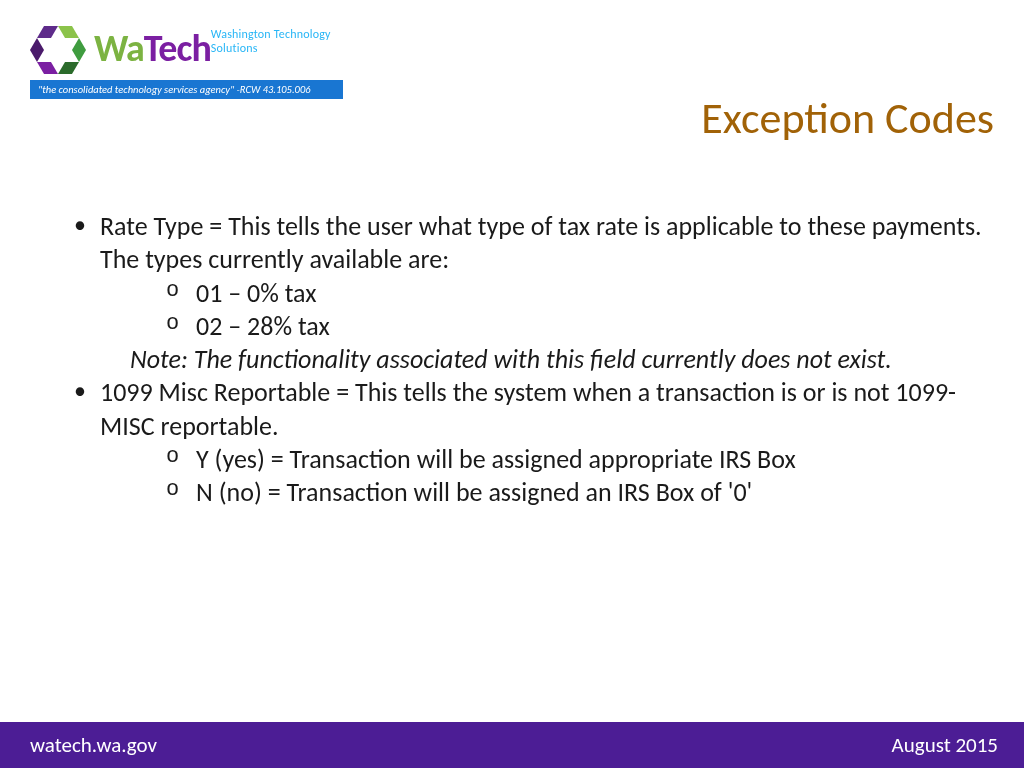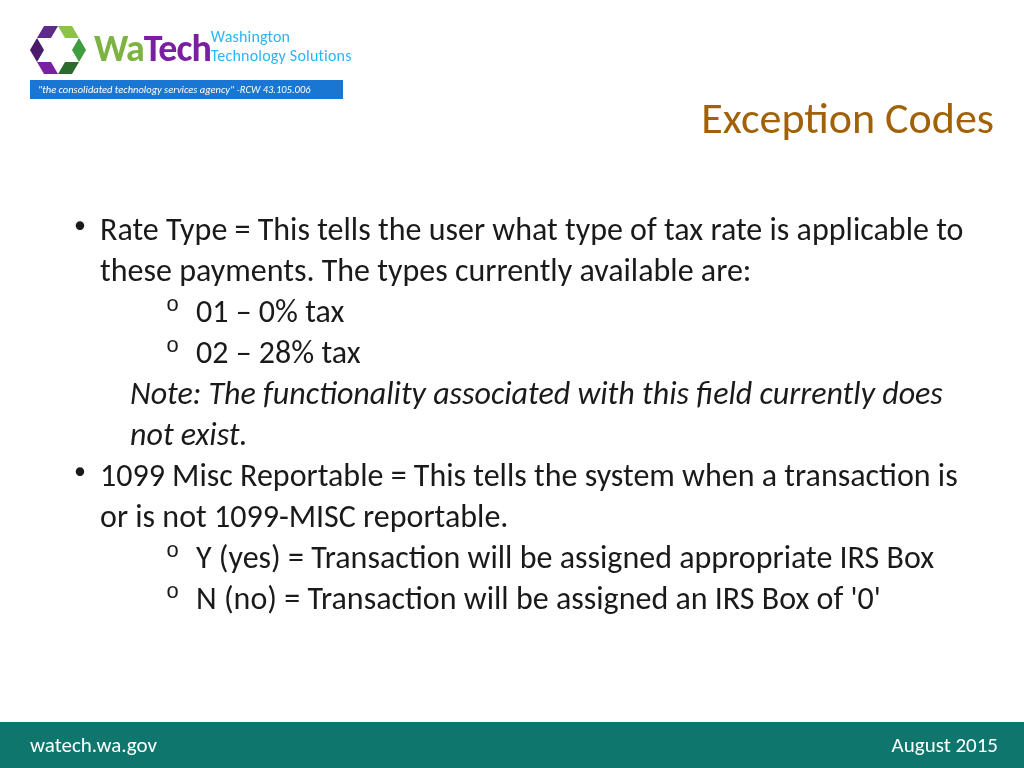--- a/index.html
+++ b/index.html
@@ -33,21 +33,21 @@
   }
   .logo-brand {
     font-size: 38px;
     font-weight: 700;
     line-height: 1;
     letter-spacing: -1px;
   }
   .logo-brand .wa { color: #7cb342; }
   .logo-brand .tech { color: #7b1fa2; }
   .logo-tagline {
-    font-size: 16px;
+    font-size: 12px;
     color: #29b6f6;
     letter-spacing: 0.2px;
     margin-top: -2px;
   }
   .logo-banner {
     margin-top: 6px;
     background: #1976d2;
     color: #fff;
     font-size: 10.5px;
     padding: 3px 8px;
@@ -71,21 +71,21 @@
     color: #8a8a8a;
     font-weight: 400;
     line-height: 1.1;
     margin-top: 2px;
   }
   .content {
     position: absolute;
     top: 210px;
     left: 70px;
     right: 40px;
-    font-size: 32px;
+    font-size: 26px;
     color: #1a1a1a;
     line-height: 1.28;
   }
   ul.outer {
     list-style: none;
   }
   ul.outer > li {
     position: relative;
     padding-left: 30px;
     margin-bottom: 0px;
@@ -117,21 +117,21 @@
     font-style: italic;
     padding-left: 30px;
     margin-top: 0px;
   }
   .footer {
     position: absolute;
     bottom: 0;
     left: 0;
     right: 0;
     height: 46px;
-    background: #0f766e;
+    background: #4c1d95;
     color: #fff;
     display: flex;
     align-items: center;
     justify-content: space-between;
     padding: 0 26px 0 30px;
     font-size: 21px;
   }
 </style>
 </head>
 <body>

